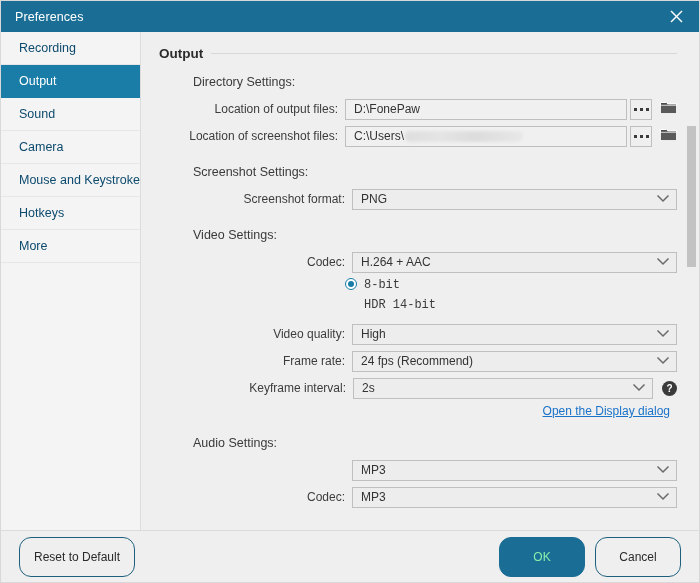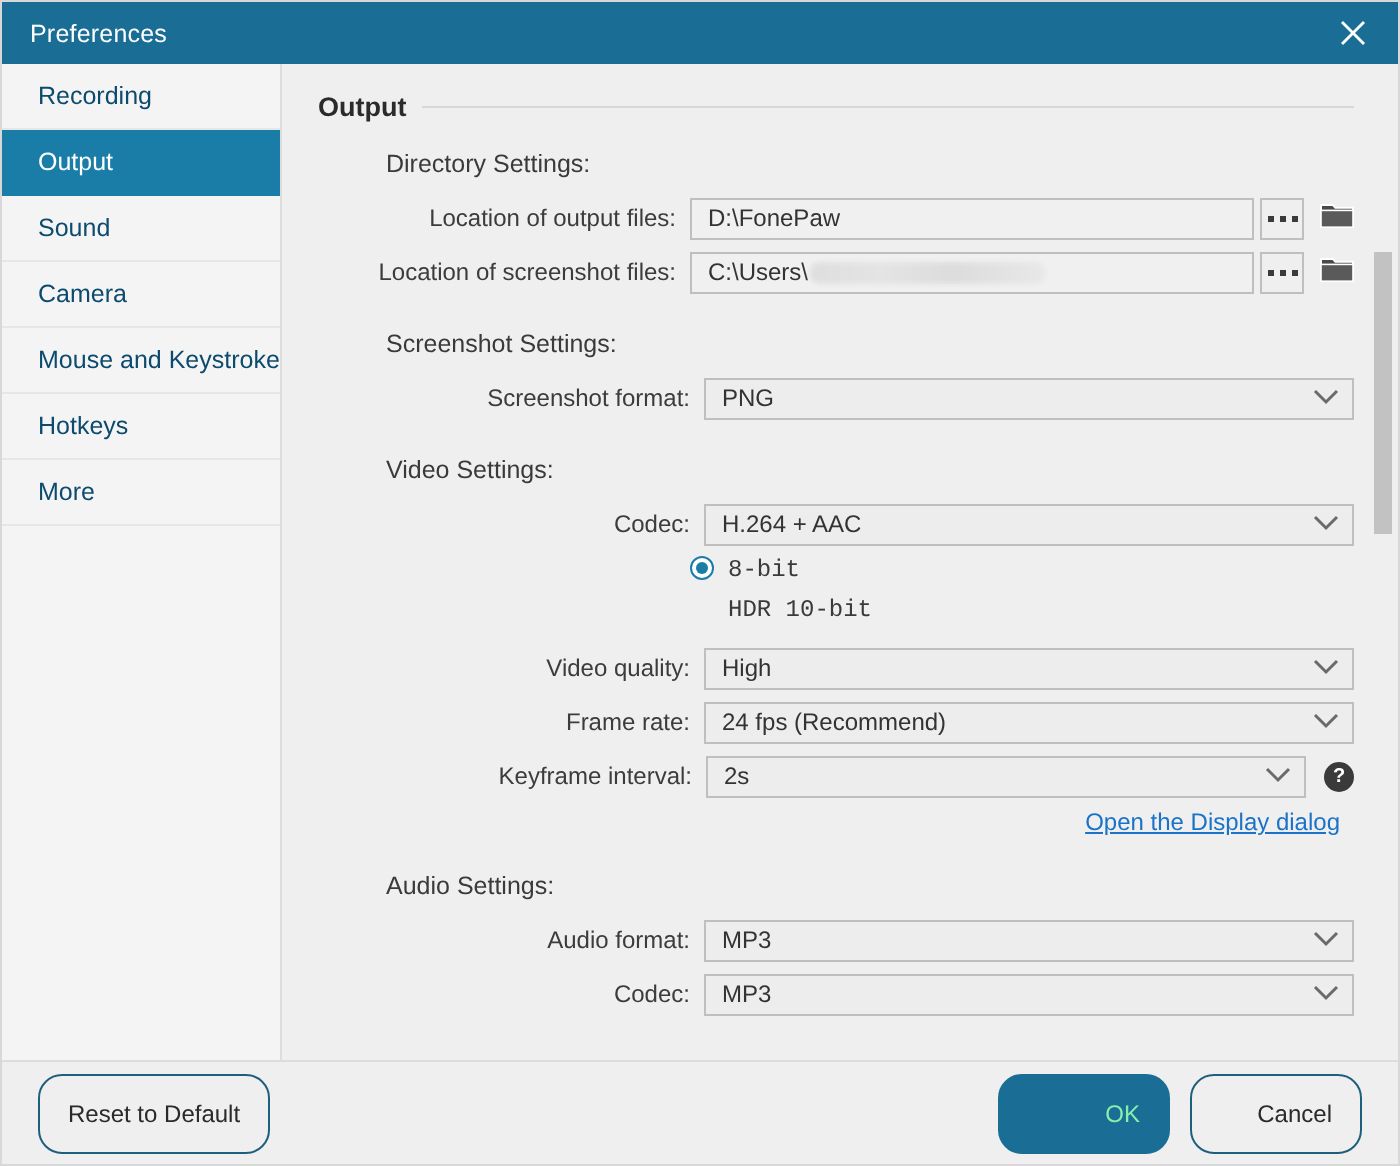--- a/index.html
+++ b/index.html
@@ -279,21 +279,21 @@
     background: #efefef;
     border-top: 1px solid #dcdcdc;
     display: flex;
     align-items: center;
     padding: 0 18px;
   }
   .btn {
     height: 40px;
     border-radius: 12px;
     font-size: 12px;
-    display: flex; align-items: center; justify-content: flex-end;
+    display: flex; align-items: center; justify-content: center;
     cursor: pointer;
     padding: 0 14px;
   }
   .btn.outline {
     background: #efefef;
     border: 1px solid #1f5f7e;
     color: #2a2a2a;
   }
   .btn.primary {
     background: #1a6e95;
@@ -430,21 +430,21 @@
 
         <div class="radio-row" style="margin-top:4px;">
           <div class="spacer"></div>
           <div class="radio-mark checked"></div>
           <div class="radio-label">8-bit</div>
         </div>
 
         <div class="radio-row" style="margin-bottom:7px;">
           <div class="spacer"></div>
           <div class="radio-mark ghost"></div>
-          <div class="radio-label">HDR 10-bit</div>
+          <div class="radio-label">HDR 14-bit</div>
         </div>
 
         <div class="row">
           <div class="row-label">Video quality:</div>
           <div class="select">
             <span>High</span>
             <span class="chev">
               <svg width="14" height="9" viewBox="0 0 14 9">
                   <polyline points="1.5,1.5 7,7 12.5,1.5" fill="none" stroke="#6a6a6a" stroke-width="1.5"></polyline>
                 </svg>
@@ -479,21 +479,20 @@
           </div>
         </div>
 
         <div class="link-row">
           <span class="link">Open the Display dialog</span>
         </div>
 
         <div class="group-title spaced">Audio Settings:</div>
 
         <div class="row">
-          <div class="row-label">Audio format:</div>
           <div class="select">
             <span>MP3</span>
             <span class="chev">
               <svg width="14" height="9" viewBox="0 0 14 9">
                   <polyline points="1.5,1.5 7,7 12.5,1.5" fill="none" stroke="#6a6a6a" stroke-width="1.5"></polyline>
                 </svg>
             </span>
           </div>
         </div>
 

